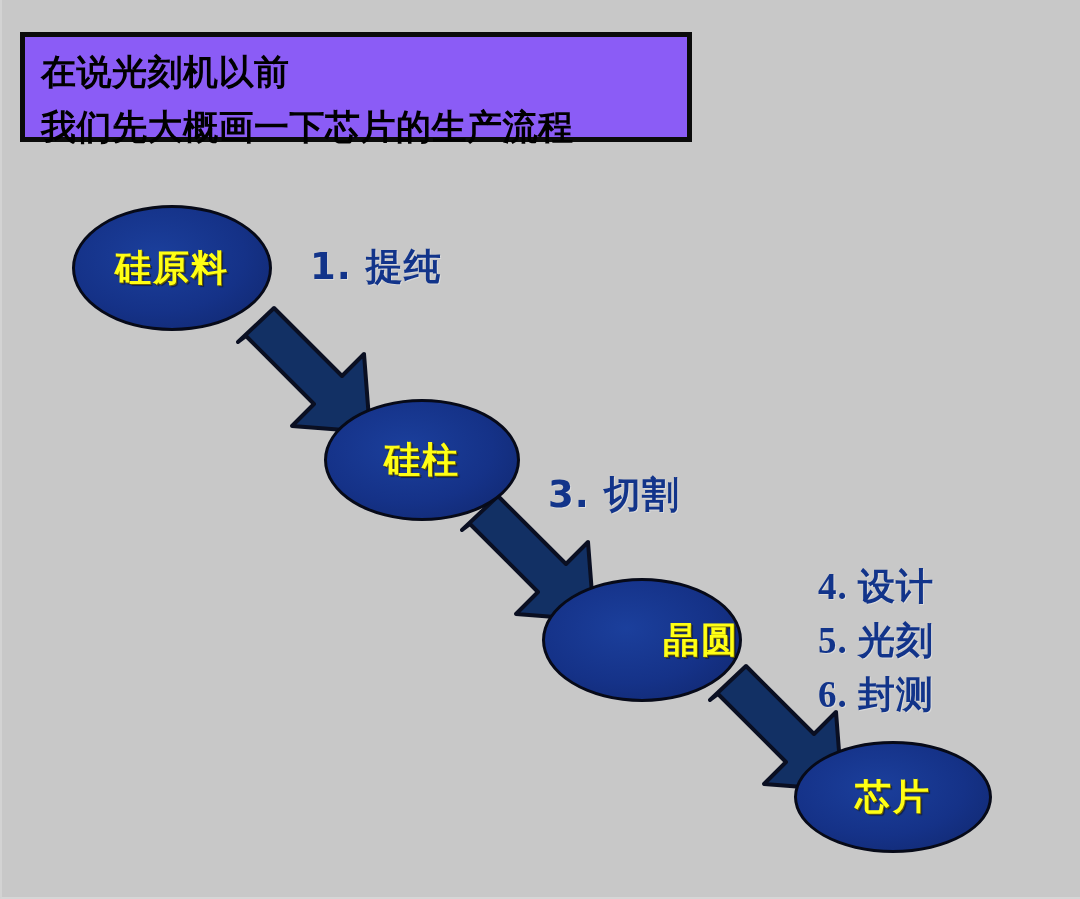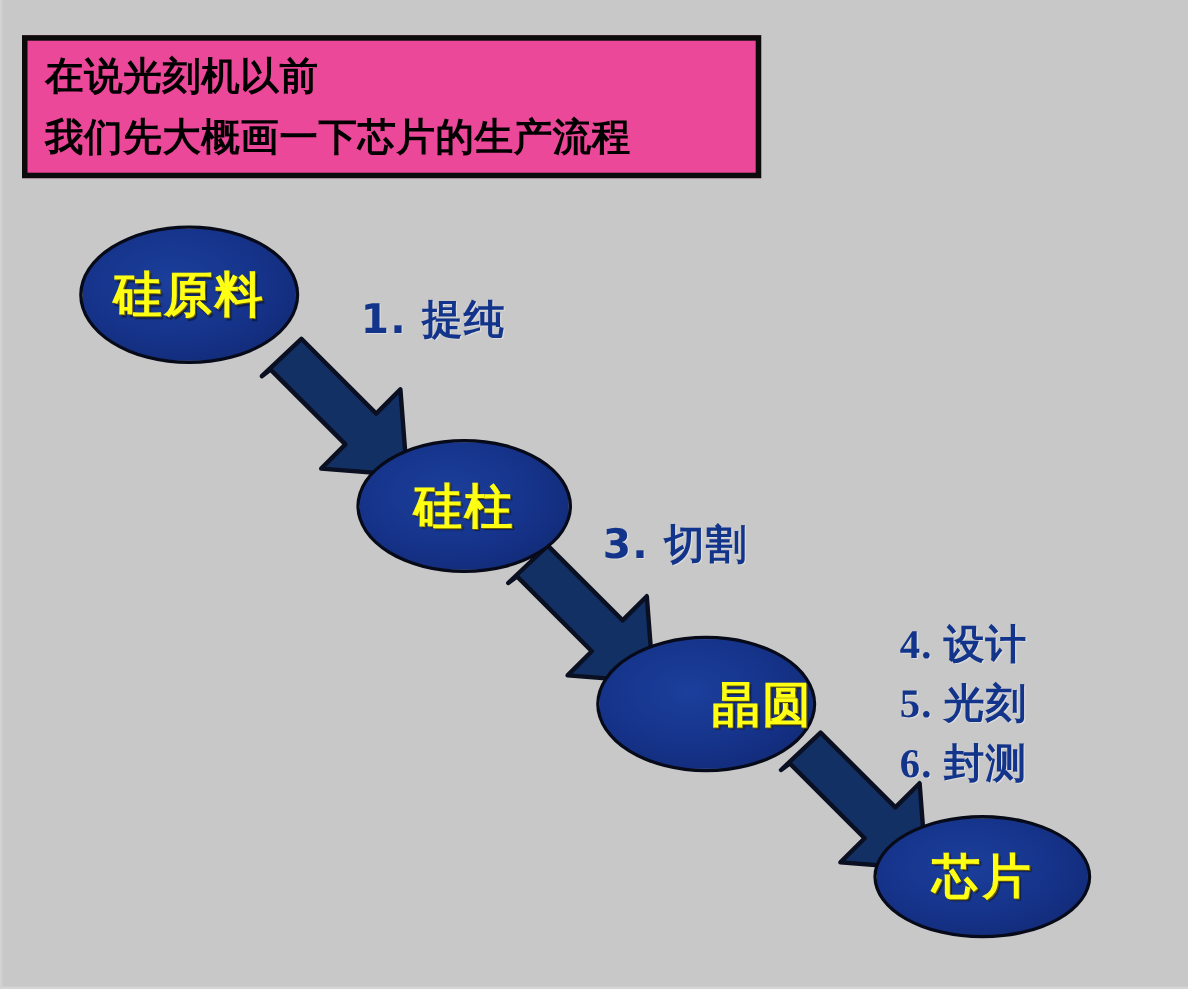--- a/index.html
+++ b/index.html
@@ -23,26 +23,25 @@
     border-bottom: 2px solid #d6d6d6;
     overflow: hidden;
   }
 
   
   #title-box {
     position: absolute;
     left: 18px;
     top: 32px;
     width: 672px;
-    height: 130px;
-    background: #ec4899;
+    height: 110px;
+    background: #8b5cf6;
     border: 5px solid #0b0b0b;
     box-sizing: border-box;
     padding: 8px 0 0 16px;
-    font-family: Liberation Mono, monospace;
   }
   .title-line {
     color: #000000;
     font-weight: bold;
     font-size: 35px;
     line-height: 55px;
     letter-spacing: 0.5px;
     white-space: nowrap;
   }
 
@@ -53,21 +52,21 @@
     background: radial-gradient(ellipse at 42% 40%, #1b3f9c 0%, #153288 55%, #10266b 100%);
     border: 3px solid #070a18;
     box-sizing: border-box;
     display: flex;
     align-items: center;
     justify-content: center;
   }
   .node-label {
     color: #ffff14;
     font-weight: bold;
-    font-size: 44px;
+    font-size: 36px;
     letter-spacing: 2px;
     white-space: nowrap;
     text-shadow:
        1px 1px 0 #6b5c00,
        2px 2px 1px rgba(0,0,0,0.45);
   }
 
   #node-1 { left: 70px;  top: 205px; width: 200px; height: 126px; }
   #node-2 { left: 322px; top: 399px; width: 196px; height: 122px; }
   #node-3 { left: 540px; top: 578px; width: 200px; height: 124px; justify-content: flex-end; }
@@ -89,21 +88,21 @@
   }
   .step-line {
     color: #12348a;
     font-weight: bold;
     font-size: 37px;
     line-height: 54px;
     white-space: nowrap;
     letter-spacing: 1px;
     text-shadow: 1px 1px 0 rgba(255,255,255,0.35);
   }
-  #steps-a { left: 326px; top: 240px; margin-top: 24px; }
+  #steps-a { left: 308px; top: 240px; }
   #steps-b { left: 546px; top: 468px; }
   #steps-c { left: 816px; top: 560px; font-family: Liberation Serif, serif; }
 </style>
 </head>
 <body>
 
 <div id="slide">
 
   <div id="title-box">
     <div class="title-line">在说光刻机以前</div>

